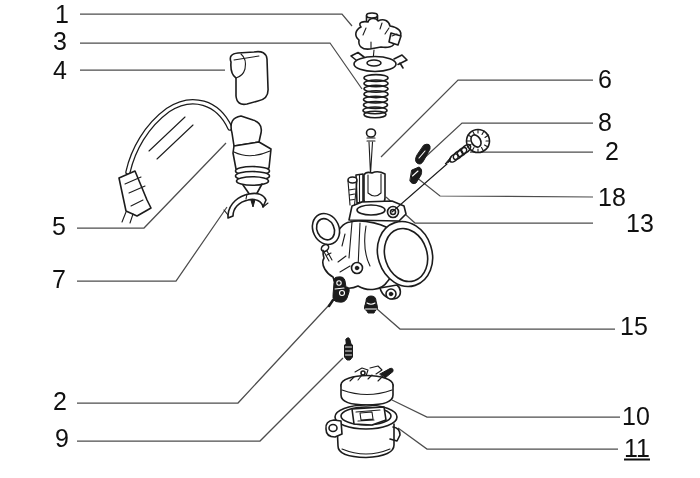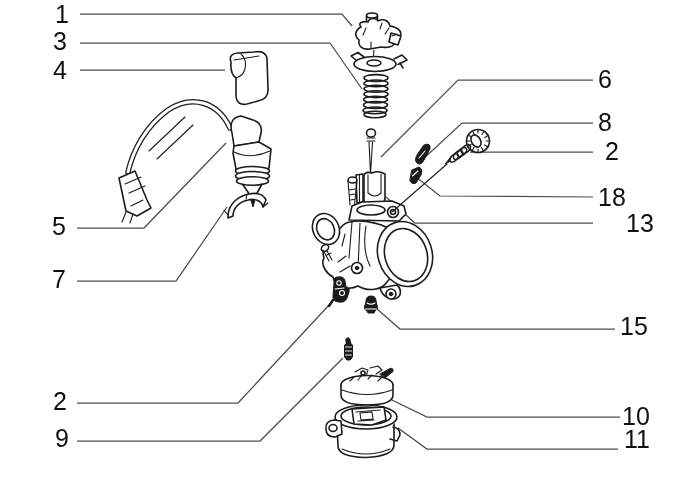--- a/index.html
+++ b/index.html
@@ -202,15 +202,15 @@
       <div class="callout" style="left: 59px; top: 279px;">7</div>
       <div class="callout" style="left: 60px; top: 401px;">2</div>
       <div class="callout" style="left: 62px; top: 438px;">9</div>
       <div class="callout" style="left: 605px; top: 79px;">6</div>
       <div class="callout" style="left: 605px; top: 122px;">8</div>
       <div class="callout" style="left: 612px; top: 151px;">2</div>
       <div class="callout" style="left: 612px; top: 197px;">18</div>
       <div class="callout" style="left: 640px; top: 223px;">13</div>
       <div class="callout" style="left: 634px; top: 326px;">15</div>
       <div class="callout" style="left: 636px; top: 416px;">10</div>
-      <div class="callout" style="left: 637px; top: 439px;">11</div>
+      <div class="callout" style="left: 637px; top: 448px; text-decoration: underline;">11</div>
     </div>
 </div>
 
 </body></html>

